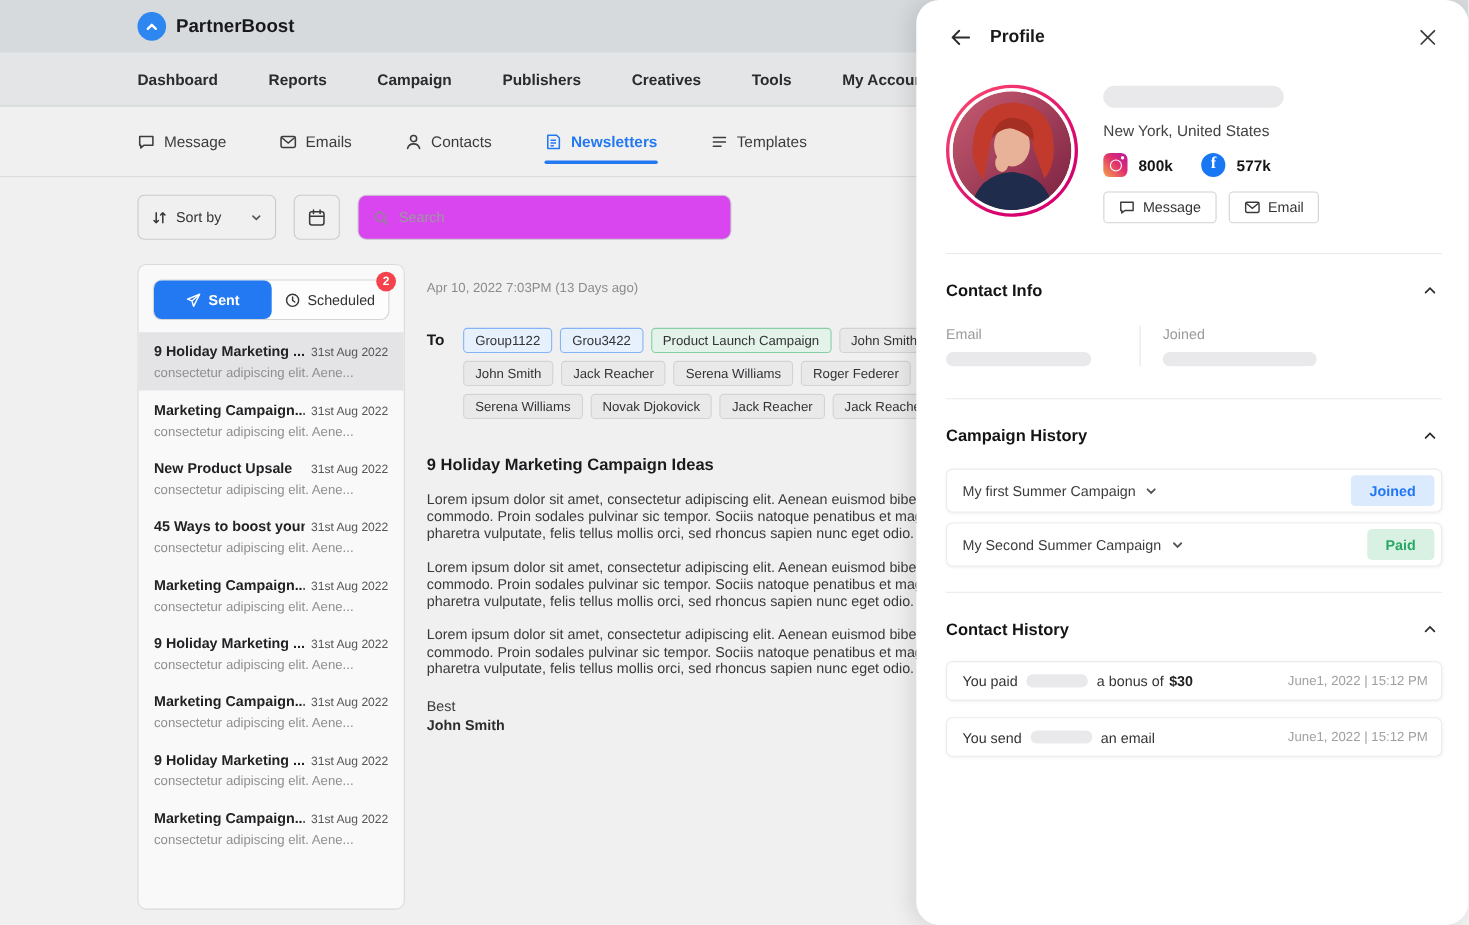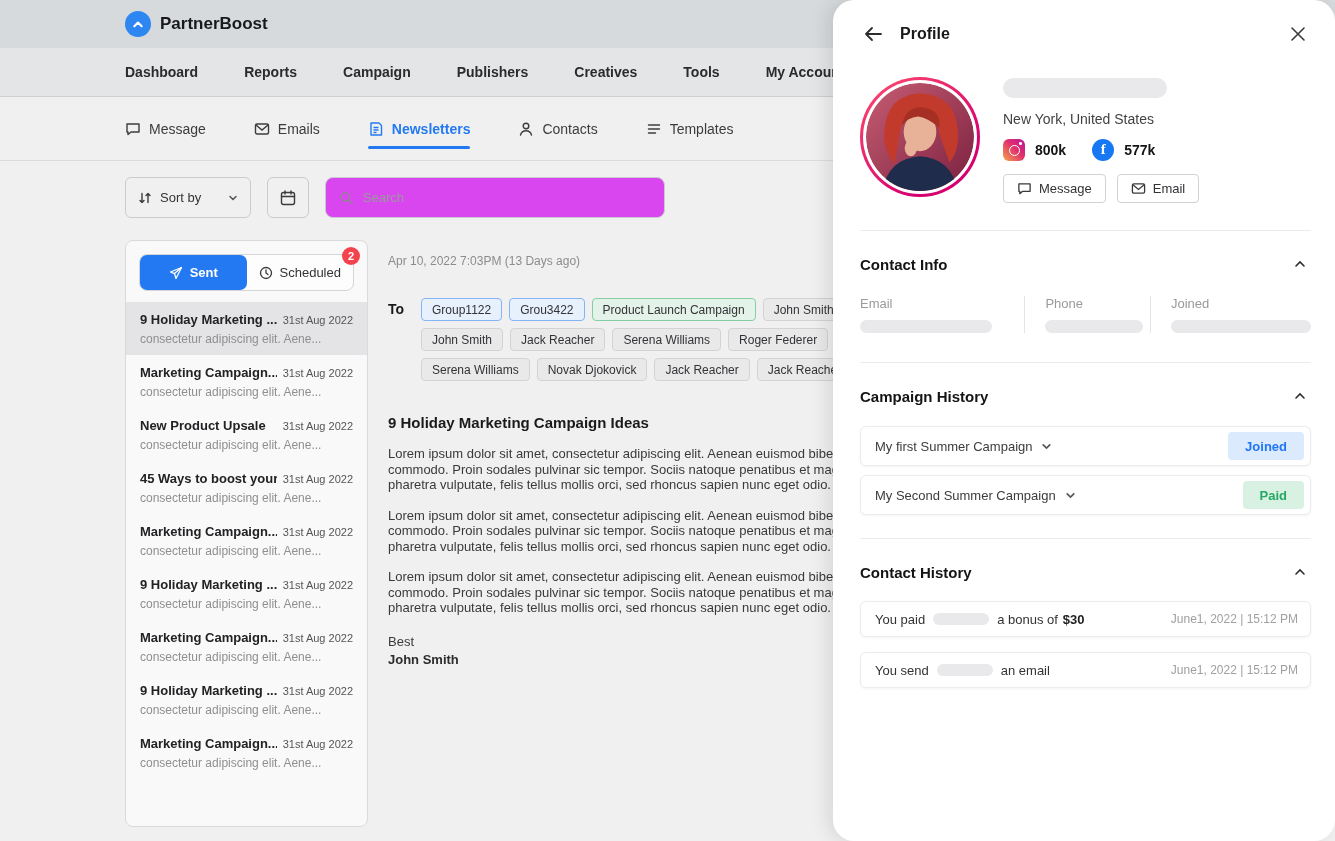--- a/index.html
+++ b/index.html
@@ -149,33 +149,33 @@
       </svg>
     <span>Message</span>
   </div>
   <div class="tab">
     <svg width="16" height="16" viewBox="0 0 16 16" fill="none" stroke="currentColor" stroke-width="1.4">
         <rect x="1.5" y="3" width="13" height="10" rx="1.5"></rect>
         <path d="M2 4l6 5 6-5"></path>
       </svg>
     <span>Emails</span>
   </div>
+  <div class="tab">
+    <svg width="16" height="16" viewBox="0 0 16 16" fill="none" stroke="currentColor" stroke-width="1.4" stroke-linecap="round">
+        <circle cx="8" cy="5" r="2.8"></circle>
+        <path d="M2.5 14c.8-3 3-4.2 5.5-4.2s4.7 1.2 5.5 4.2"></path>
+      </svg>
+    <span>Contacts</span>
+  </div>
   <div class="tab active">
     <svg width="16" height="16" viewBox="0 0 16 16" fill="none" stroke="currentColor" stroke-width="1.4" stroke-linejoin="round">
         <path d="M3 2h8l2.5 2.5V14H3z"></path>
         <path d="M5.5 6.5h5M5.5 9h5M5.5 11.5h3"></path>
       </svg>
     <span>Newsletters</span>
-  </div>
-  <div class="tab">
-    <svg width="16" height="16" viewBox="0 0 16 16" fill="none" stroke="currentColor" stroke-width="1.4" stroke-linecap="round">
-        <circle cx="8" cy="5" r="2.8"></circle>
-        <path d="M2.5 14c.8-3 3-4.2 5.5-4.2s4.7 1.2 5.5 4.2"></path>
-      </svg>
-    <span>Contacts</span>
   </div>
   <div class="tab">
     <svg width="16" height="16" viewBox="0 0 16 16" fill="none" stroke="currentColor" stroke-width="1.4" stroke-linecap="round">
         <path d="M2.5 4h11M2.5 8h11M2.5 12h7"></path>
       </svg>
     <span>Templates</span>
   </div>
 </div>
 
 <div class="content">
@@ -404,24 +404,20 @@
       <svg width="14" height="14" viewBox="0 0 14 14" fill="none" stroke="#2c2c2e" stroke-width="1.6" stroke-linecap="round">
           <path d="M3 9l4-4 4 4"></path>
         </svg>
     </span>
   </div>
   <div class="fields-row">
     <div class="field-col fc1">
       <span class="field-label">Email</span>
       <span class="skel field-skel fs1"></span>
     </div>
-    <div class="field-col fc2">
-      <span class="field-label">Phone</span>
-      <span class="skel field-skel fs2"></span>
-    </div>
     <div class="field-col fc3">
       <span class="field-label">Joined</span>
       <span class="skel field-skel fs3"></span>
     </div>
   </div>
 
   <div class="divider d2"></div>
 
   <div class="section-head">
     <span class="section-title">Campaign History</span>

